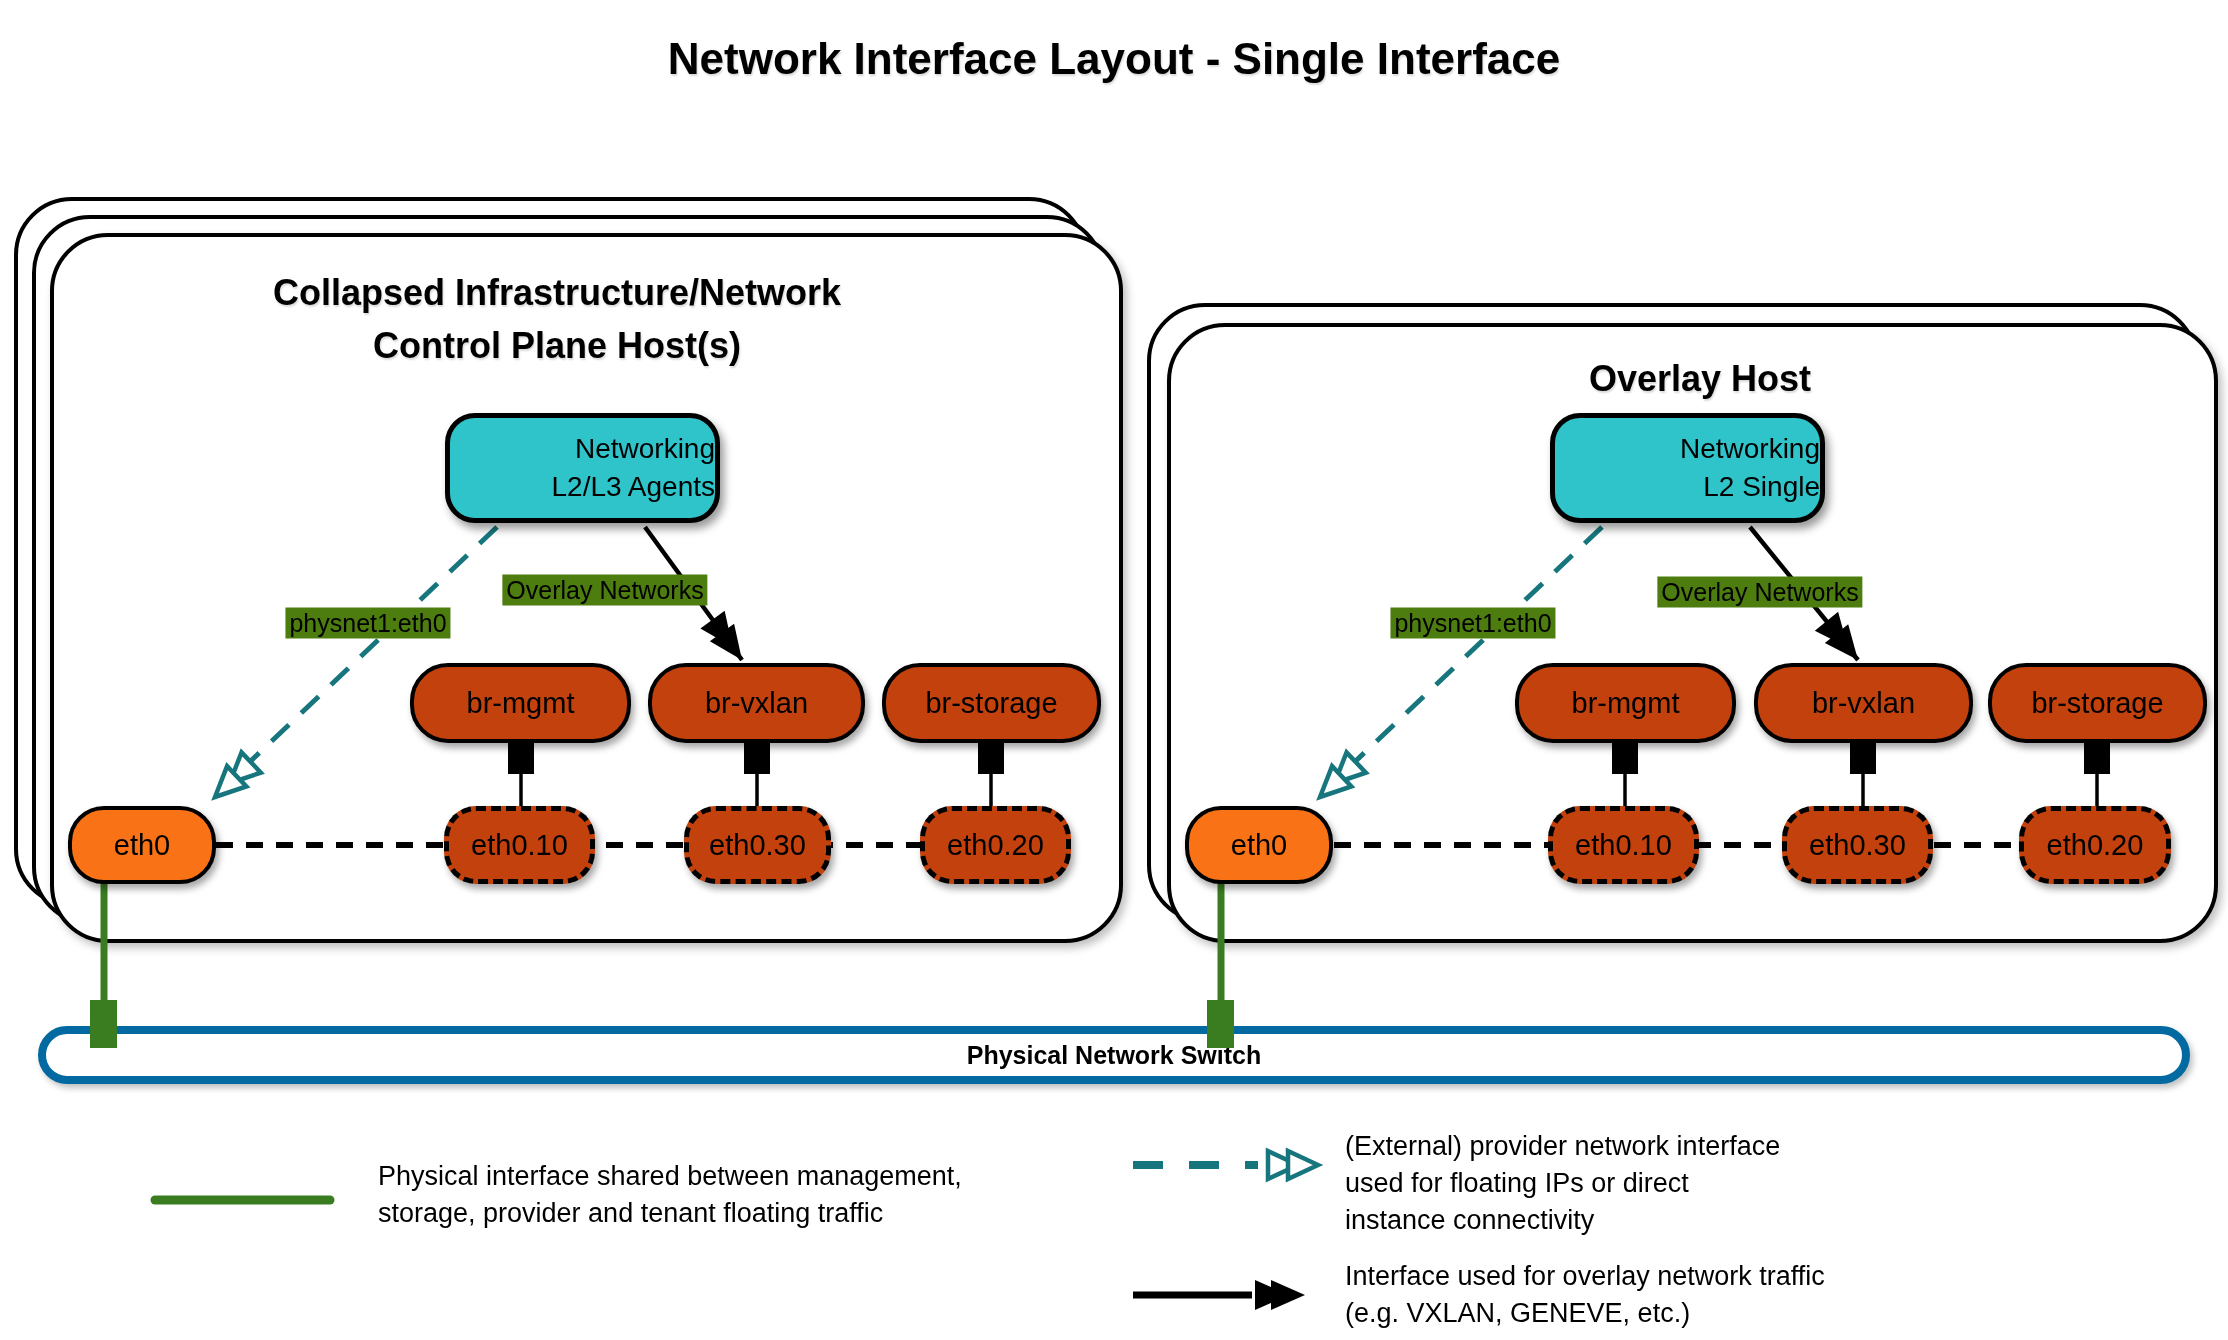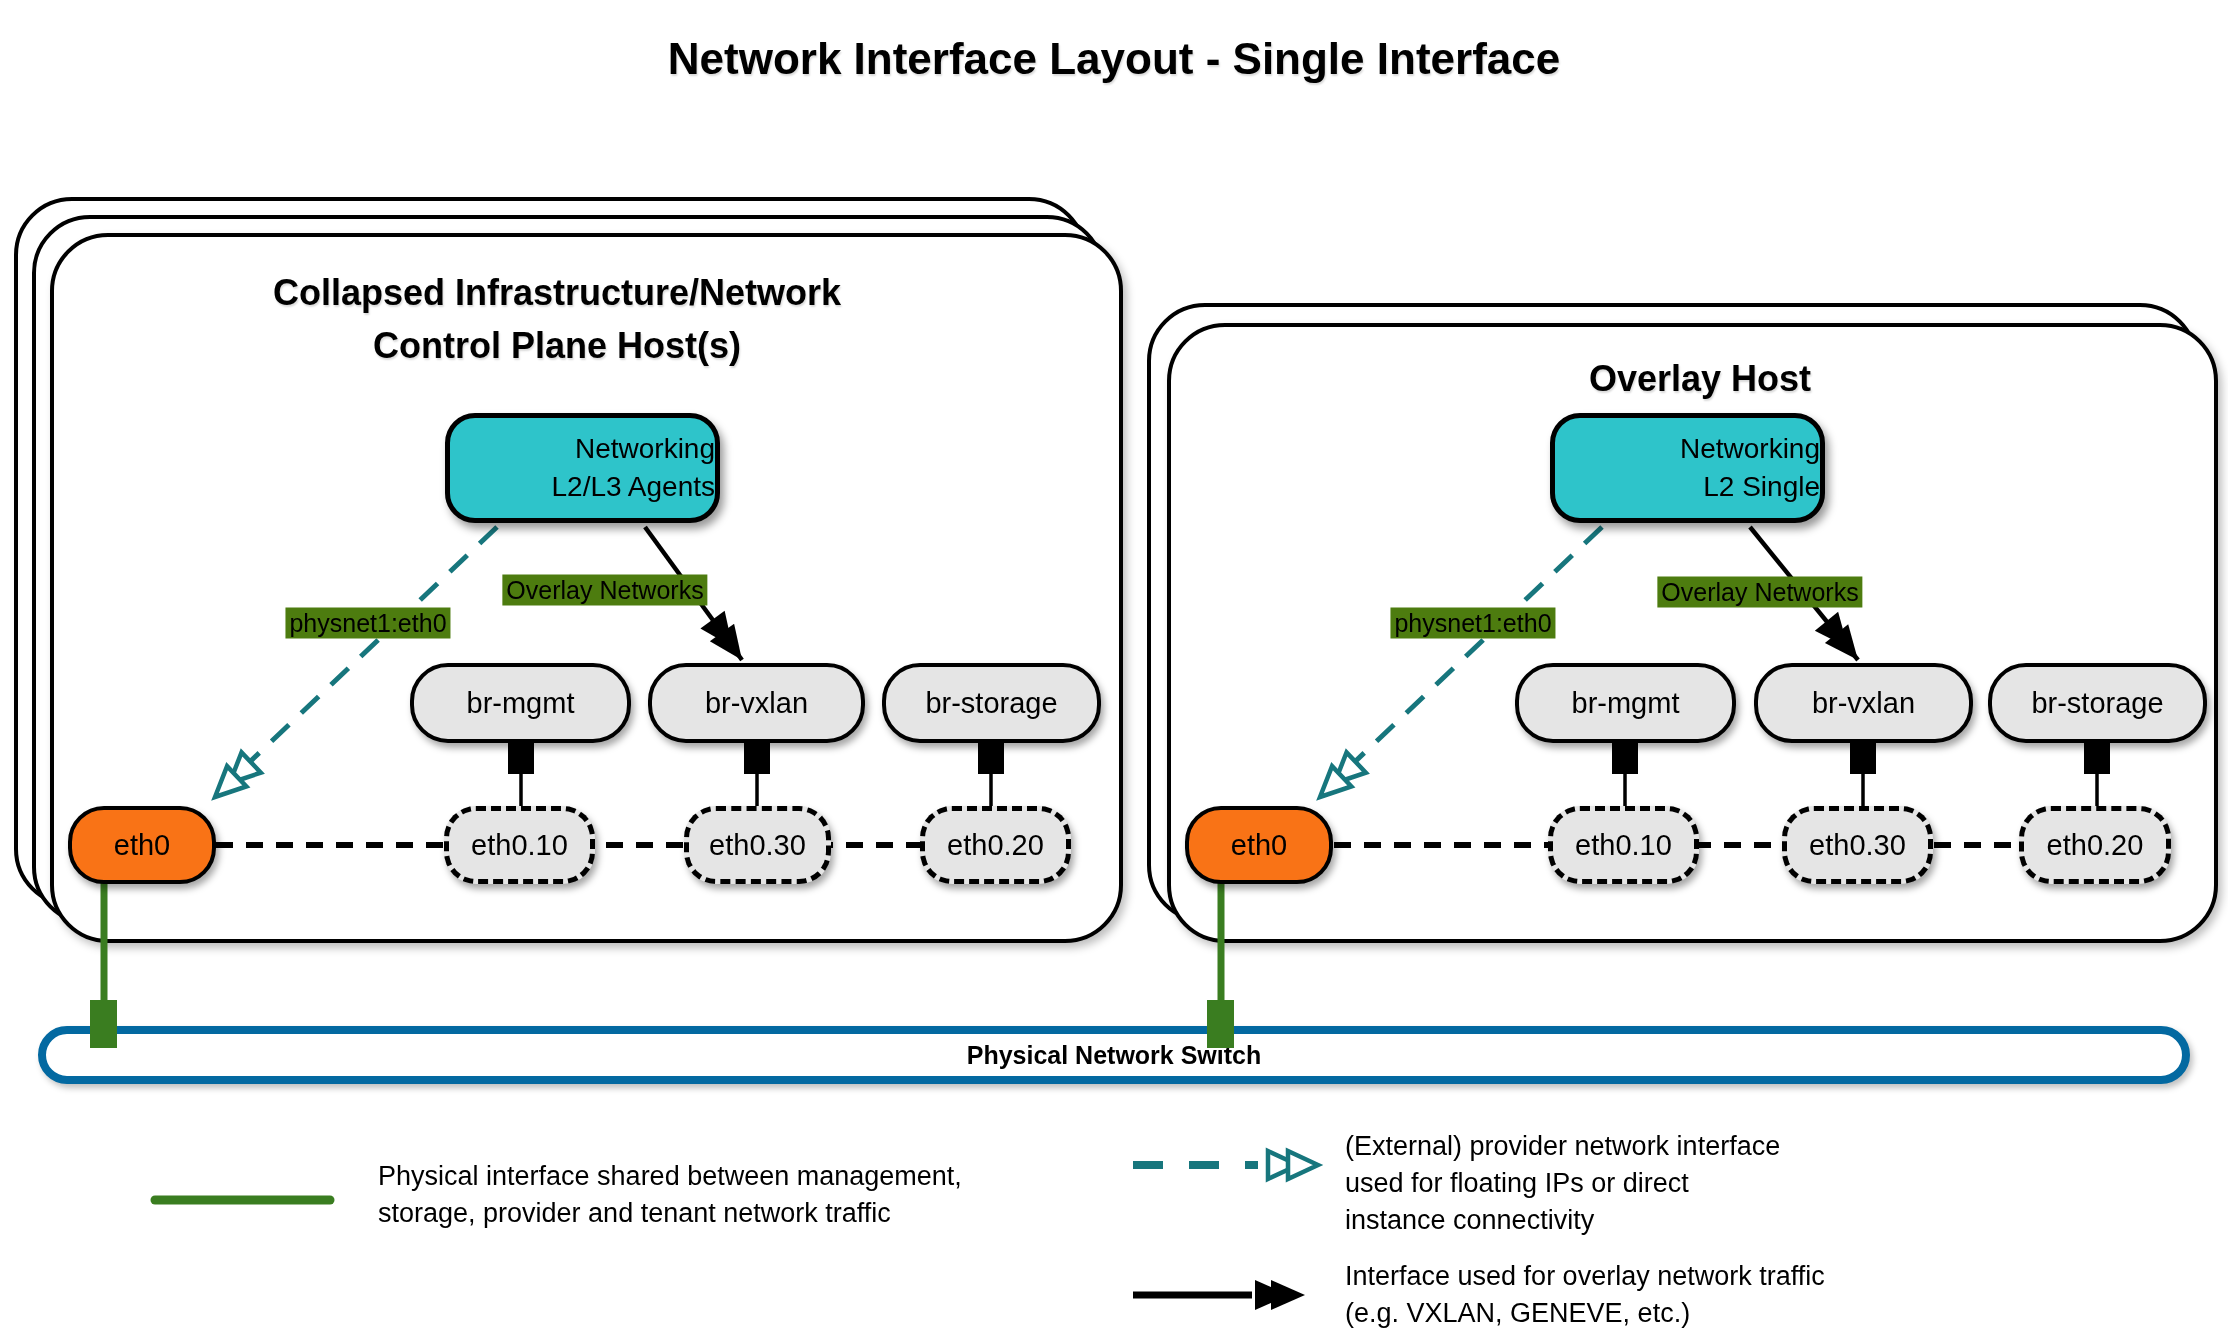--- a/index.html
+++ b/index.html
@@ -15,21 +15,21 @@
   .layer{
     position:absolute;background:#fff;border:4px solid #000;border-radius:58px;z-index:1;
   }
   .layer.front{box-shadow:4px 5px 8px rgba(0,0,0,0.25);}
   .host-title{
     position:absolute;text-align:center;font-weight:bold;font-size:36px;line-height:53px;
     z-index:3;text-shadow:1px 2px 2px rgba(0,0,0,0.15);
   }
   .node{
     position:absolute;display:flex;align-items:center;justify-content:center;
-    background:#e5e5e5;border:4px solid #000;font-size:29px;z-index:3;
+    background:#c2410c;border:4px solid #000;font-size:29px;z-index:3;
     box-shadow:3px 5px 7px rgba(0,0,0,0.35);
   }
   .bridge{border-radius:38px;}
   .vlan{border:5px dashed #000;border-radius:32px;}
   .phys{background:#f97316;border-radius:36px;}
   .agent{
     position:absolute;display:flex;flex-direction:column;align-items:flex-end;justify-content:center;
     border:5px solid #000;border-radius:30px;font-size:28px;line-height:38px;z-index:3;
     box-shadow:4px 6px 8px rgba(0,0,0,0.4);
   }
@@ -118,21 +118,21 @@
 <div class="node vlan" style="left:2019px;top:806px;width:152px;height:78px;box-sizing:border-box;">
     <span>eth0.20</span>
   </div>
 
 <div class="switch-box">
   <span>Physical Network Switch</span>
 </div>
 
 <div class="legend-text" style="left:378px;top:1158px;">
   <div>Physical interface shared between management,</div>
-  <div>storage, provider and tenant network traffic</div>
+  <div>storage, provider and tenant floating traffic</div>
 </div>
 <div class="legend-text" style="left:1345px;top:1128px;">
   <div>(External) provider network interface</div>
   <div>used for floating IPs or direct</div>
   <div>instance connectivity</div>
 </div>
 <div class="legend-text" style="left:1345px;top:1258px;">
   <div>Interface used for overlay network traffic</div>
   <div>(e.g. VXLAN, GENEVE, etc.)</div>
 </div>

